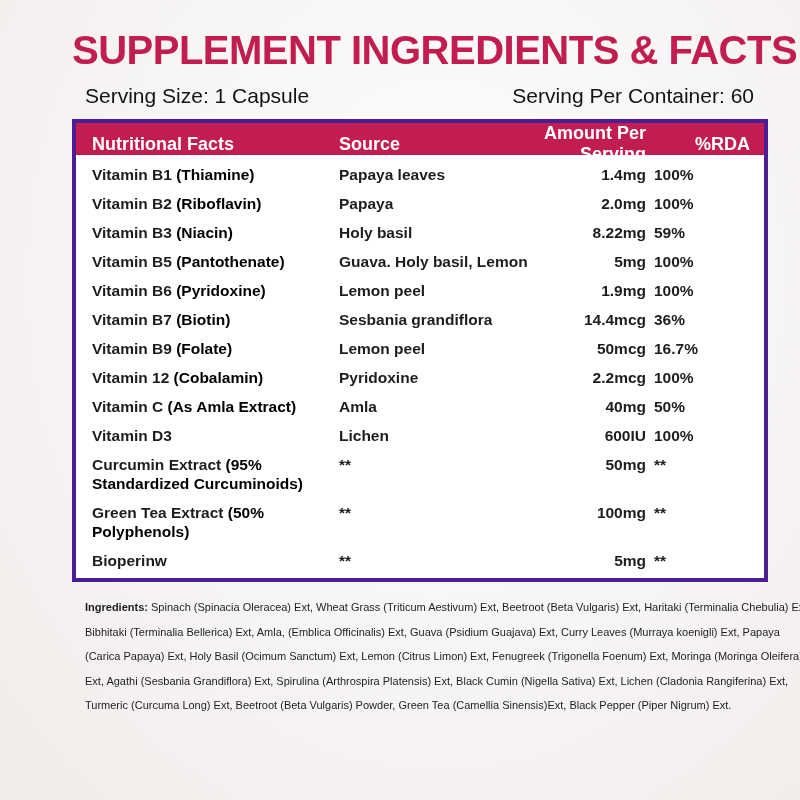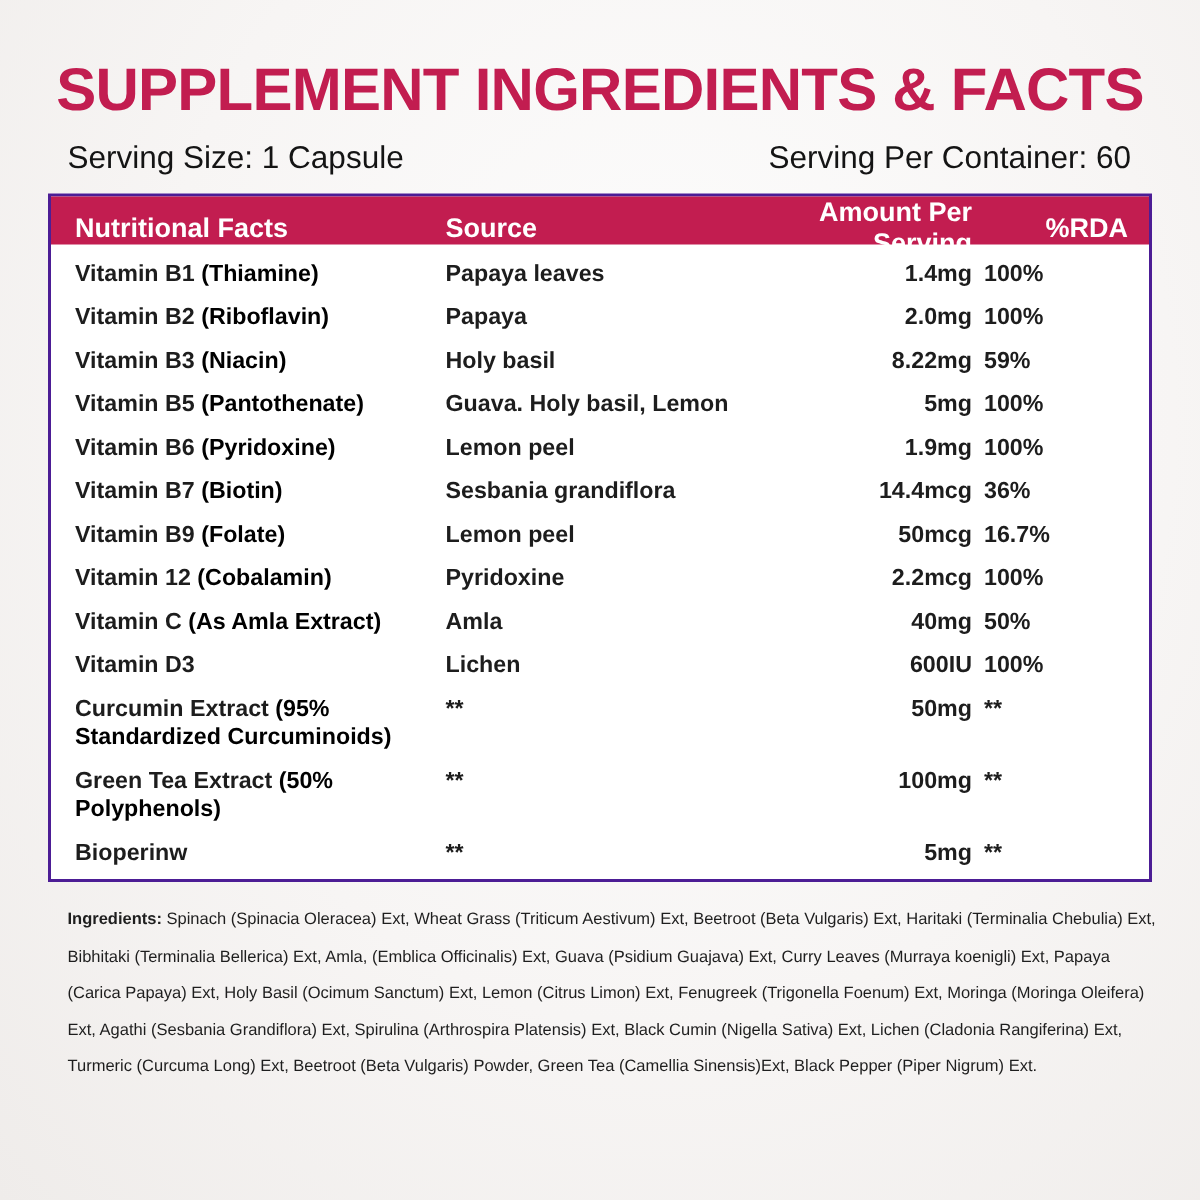--- a/index.html
+++ b/index.html
@@ -4,21 +4,21 @@
 <style>
   * { margin: 0; padding: 0; box-sizing: border-box; }
   html, body { width: 800px; height: 800px; }
   body {
     font-family: "Liberation Sans", sans-serif;
     background:
       radial-gradient(ellipse at 55% 35%, #fdfdfd 0%, #f7f5f4 55%, #efecea 100%);
     color: #1d1d1d;
     overflow: hidden;
   }
-  .label { padding: 34px 32px 0 32px; }
+  .label { padding: 24px 32px 0 32px; margin-left: 40px; }
 
   .title {
     color: #C21D50;
     font-size: 40px;
     font-weight: 800;
     letter-spacing: -0.5px;
     text-align: center;
     line-height: 1;
     margin: 6px 0 14px 0;
     white-space: nowrap;
@@ -29,21 +29,21 @@
     justify-content: space-between;
     align-items: baseline;
     padding: 0 14px 0 13px;
     font-size: 21px;
     font-weight: 400;
     color: #141414;
     margin-bottom: 11px;
   }
 
   .facts-table {
-    border: 2px solid #4c1d95;
+    border: 4px solid #4c1d95;
     background: #ffffff;
   }
   .facts-header {
     background: #C21D50;
     color: #ffffff;
     display: grid;
     grid-template-columns: 247px 190px 1fr 96px;
     align-items: center;
     height: 32px;
     padding: 0 14px 0 16px;

